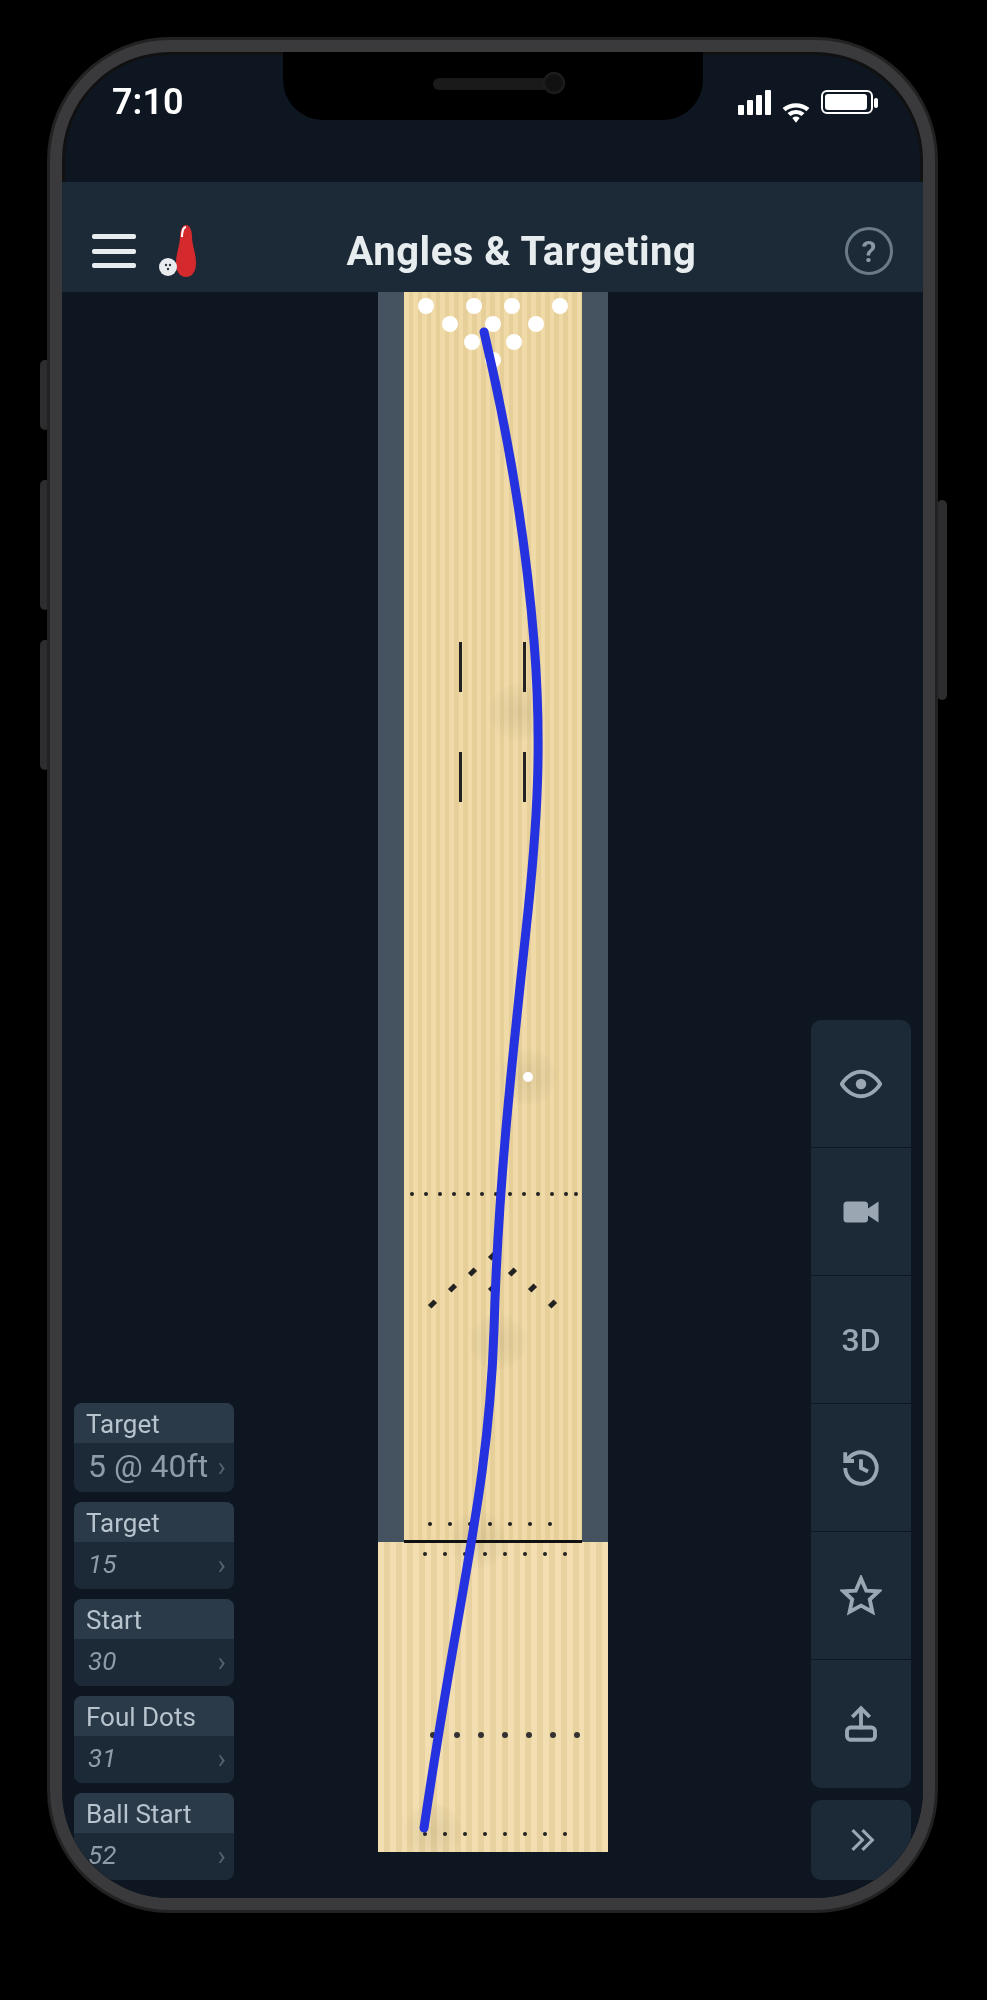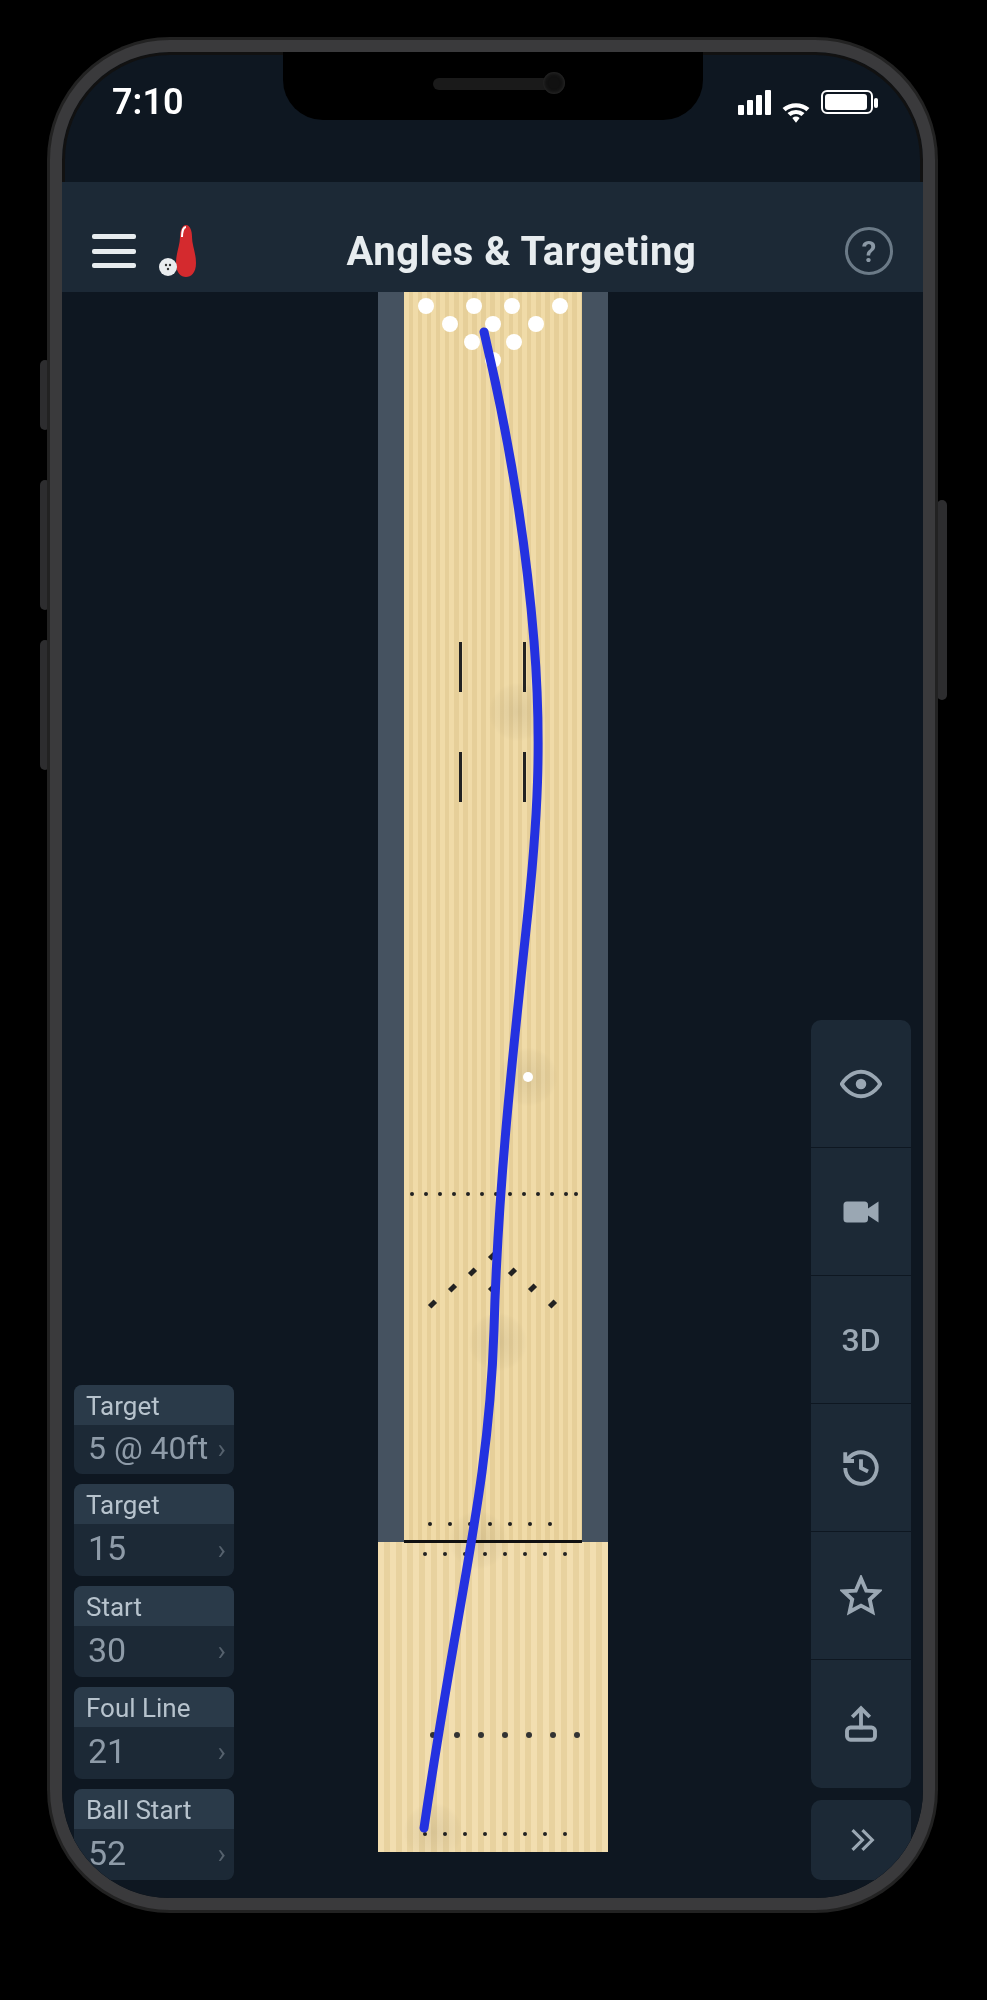--- a/index.html
+++ b/index.html
@@ -157,21 +157,21 @@
     padding:6px 12px 4px;
     font-size:26px;
     color:#b7c3cd;
   }
   .stat-value-row {
     display:flex; align-items:center; justify-content:space-between;
     padding:6px 8px 8px 14px;
     color:#8a98a5;
   }
   .stat-value { font-size:34px; line-height:1.1; color:#8E9BA8; }
-  .stat-value.big { font-size:34px; }
+  .stat-value.big { font-size:26px;font-style:italic; }
   .stat-box.target .stat-value { font-size:32px; }
   .chev { color:#55616d; font-size:28px; }
 
   
   .right-panel {
     position:absolute;
     right:12px; bottom:18px;
     width:100px;
     display:flex; flex-direction:column;margin-top:28px;
   }
@@ -368,23 +368,23 @@
         </div>
       </div>
       <div class="stat-box">
         <div class="stat-label">Start</div>
         <div class="stat-value-row">
           <div class="stat-value big">30</div>
           <div class="chev">›</div>
         </div>
       </div>
       <div class="stat-box">
-        <div class="stat-label">Foul Line</div>
+        <div class="stat-label">Foul Dots</div>
         <div class="stat-value-row">
-          <div class="stat-value big">21</div>
+          <div class="stat-value big">31</div>
           <div class="chev">›</div>
         </div>
       </div>
       <div class="stat-box">
         <div class="stat-label">Ball Start</div>
         <div class="stat-value-row">
           <div class="stat-value big">52</div>
           <div class="chev">›</div>
         </div>
       </div>

